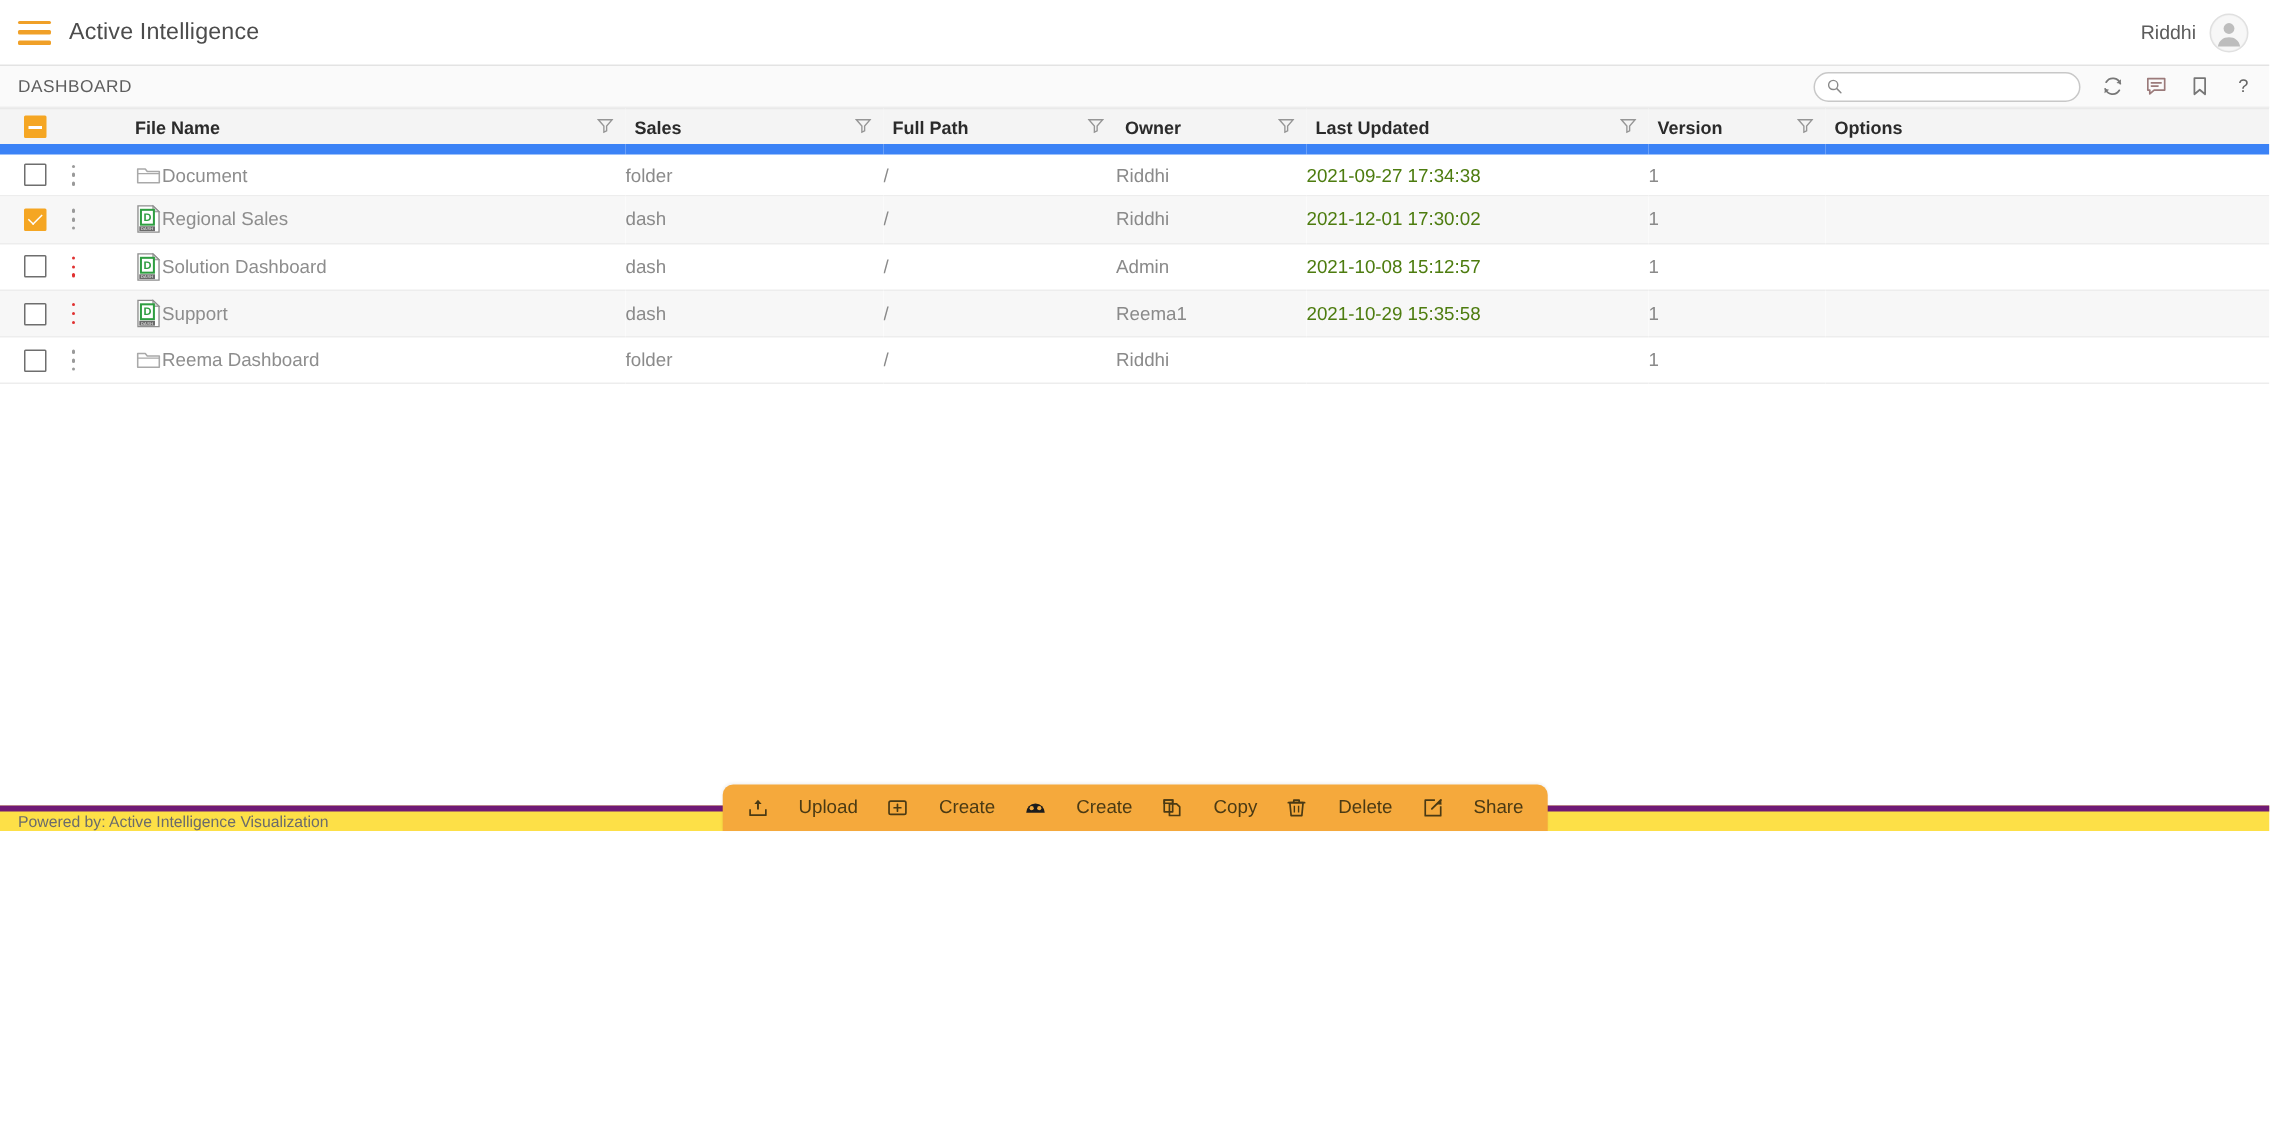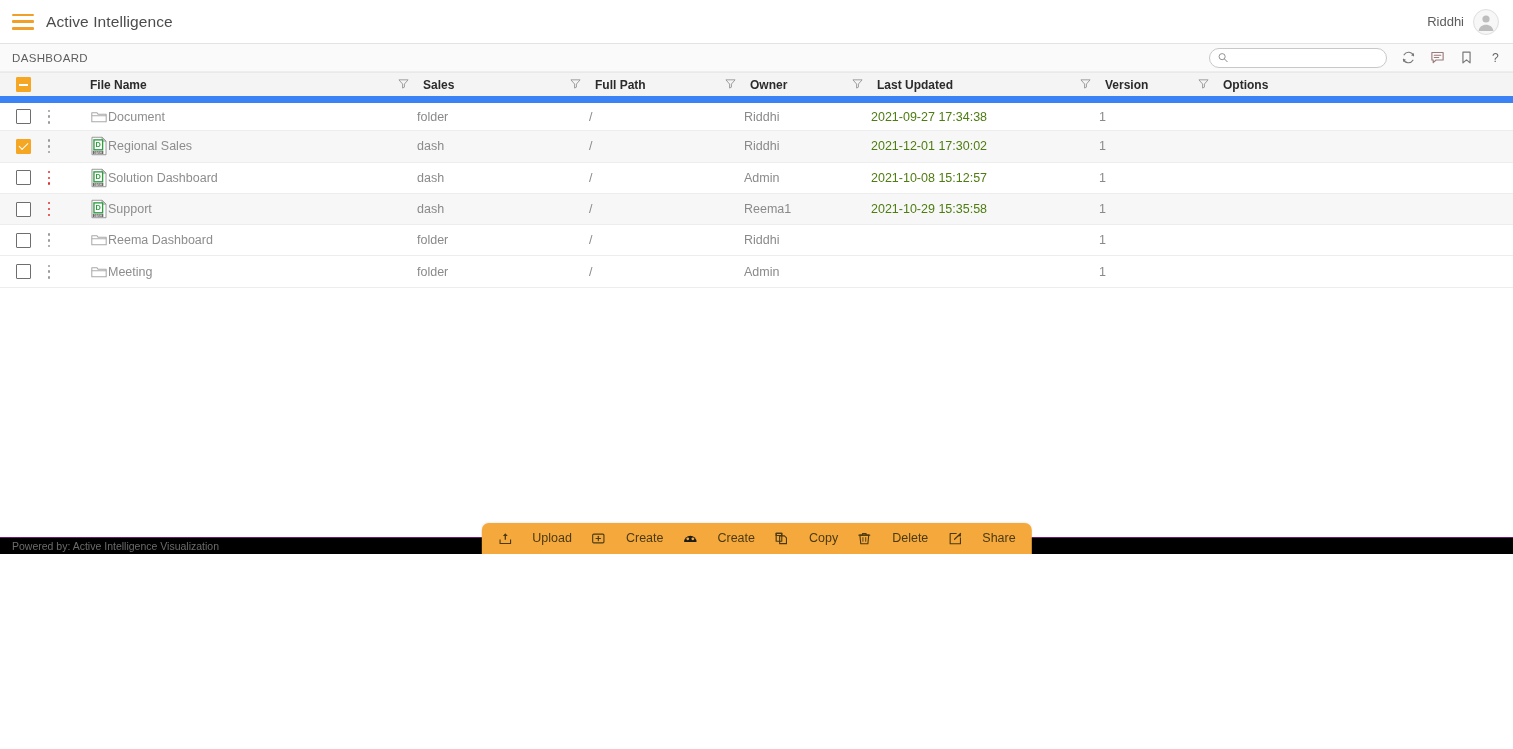--- a/index.html
+++ b/index.html
@@ -293,22 +293,22 @@
     color: #4a3a14;
     font-size: 12.5px;
     line-height: 1;
   }
   .act svg { display: block; }
 
   
   .footer {
     height: 17px;
     flex: 0 0 17px;
-    background: #000000;
-    border-top: 1px solid #701a75;
+    background: #fde047;
+    border-top: 4px solid #701a75;
     display: flex;
     align-items: center;
     padding-left: 12px;
     position: relative;
     z-index: 1;
   }
   .footer-text {
     font-size: 10.5px;
     color: #6b6b6b;
   }
@@ -619,47 +619,20 @@
                 <span class="fname">Reema Dashboard</span>
               </div>
             </td>
             <td class="cell-pad">folder</td>
             <td class="cell-pad">/</td>
             <td class="cell-pad">Riddhi</td>
             <td class="cell-pad cell-upd"></td>
             <td class="cell-pad">1</td>
             <td class="cell-pad"></td>
           </tr>
-          <tr>
-            <td>
-              <div class="chk"></div>
-            </td>
-            <td>
-              <div class="kebab">
-                <i></i>
-                <i></i>
-                <i></i>
-              </div>
-            </td>
-            <td class="cell-name">
-              <div class="namecell">
-                <svg class="ficon" viewBox="0 0 20 20">
-                  <path d="M2 5.2h5.6l1.5 1.8H18v8.3H2z" fill="none" stroke="#a9a9a9" stroke-width="1.15" stroke-linejoin="round"></path>
-                  <line x1="2" y1="8.6" x2="18" y2="8.6" stroke="#a9a9a9" stroke-width="1.05"></line>
-                </svg>
-                <span class="fname">Meeting</span>
-              </div>
-            </td>
-            <td class="cell-pad">folder</td>
-            <td class="cell-pad">/</td>
-            <td class="cell-pad">Admin</td>
-            <td class="cell-pad cell-upd"></td>
-            <td class="cell-pad">1</td>
-            <td class="cell-pad"></td>
-          </tr>
         </tbody>
     </table>
   </div>
 
   <div class="actionbar">
 
     <div class="act">
       <svg width="15" height="15" viewBox="0 0 16 16">
         <path d="M8 2.3L5.4 5.3h1.9v3.9h1.4V5.3h1.9z" fill="#4a3a14"></path>
         <path d="M2.4 9v4.3h11.2V9" fill="none" stroke="#4a3a14" stroke-width="1.2" stroke-linejoin="round"></path>

